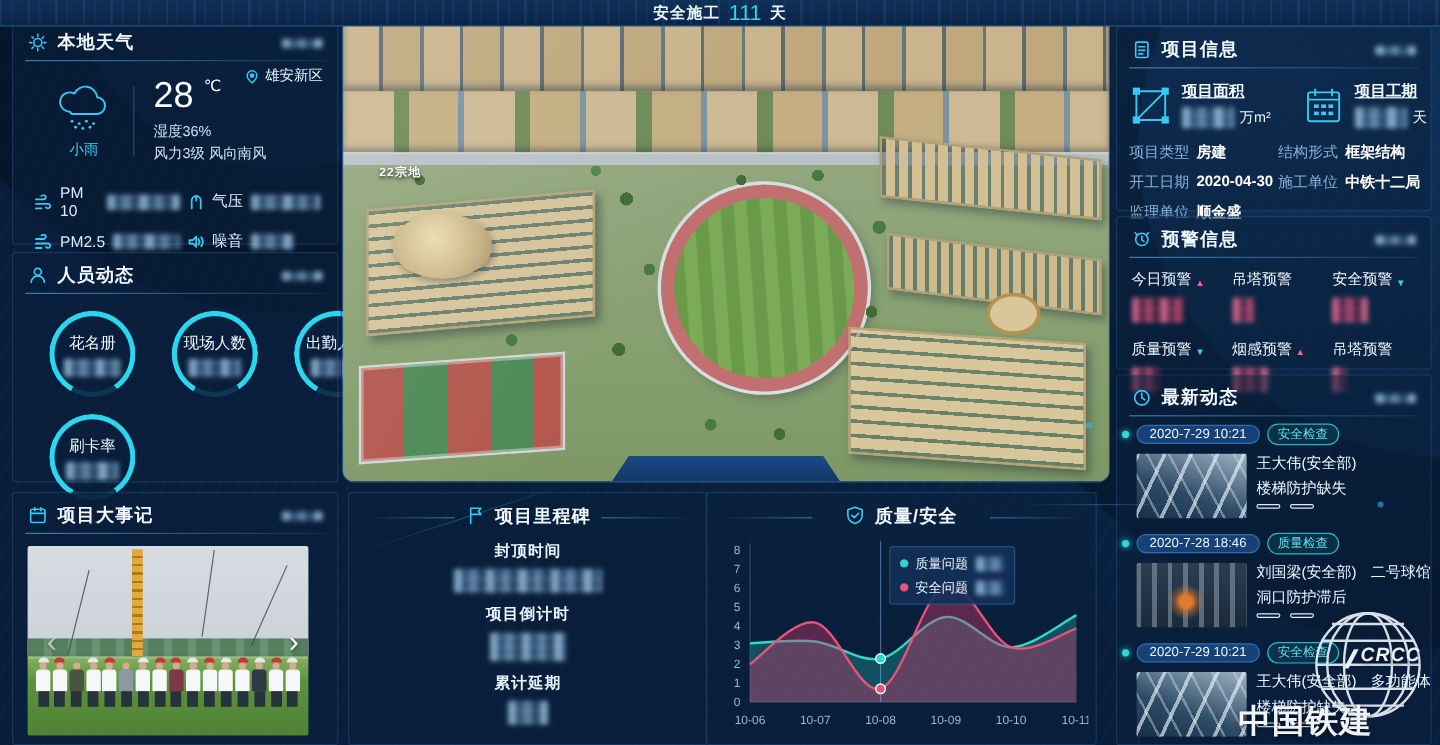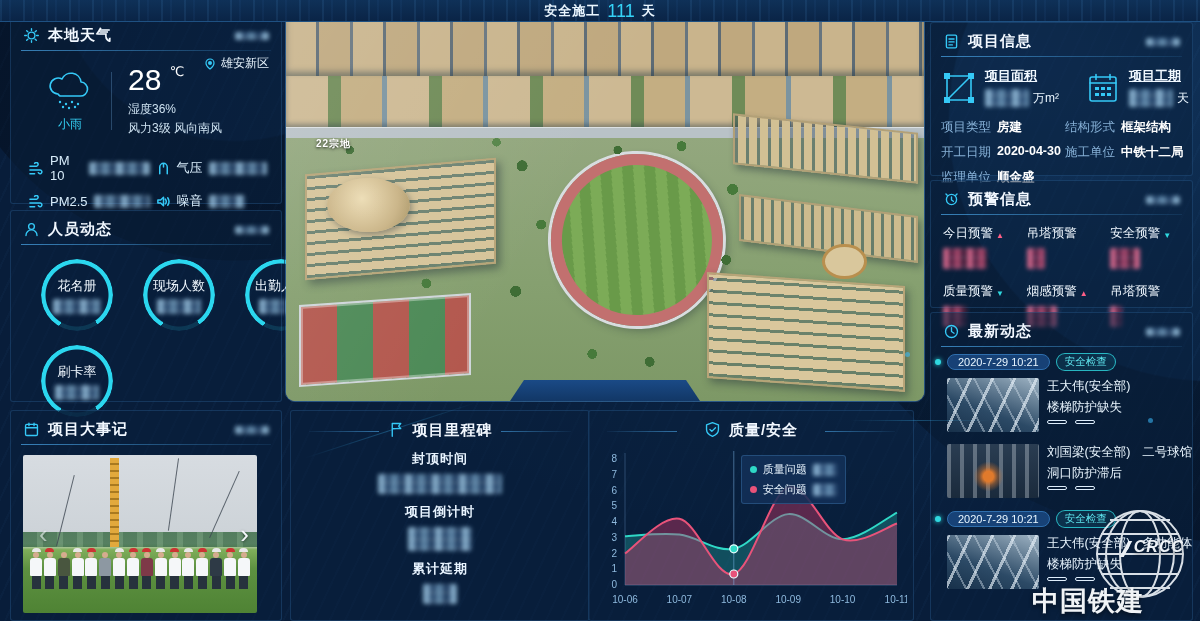--- a/index.html
+++ b/index.html
@@ -753,20 +753,25 @@
               <div class="fe-issue">楼梯防护缺失</div>
               <div class="fe-tags">
 
               <span class="tag"></span>
                 <span class="tag"></span>
               </div>
             </div>
           </div>
         </div>
         <div class="feed-entry">
+          <div class="fe-head">
+            <span class="fe-dot"></span>
+            <span class="fe-date">2020-7-28 18:46</span>
+            <span class="fe-type">质量检查</span>
+          </div>
           <div class="fe-body">
             <div class="fe-photo"></div>
             <div class="fe-text">
               <div class="fe-line1">
                 <span>刘国梁(安全部)</span>
                 <span class="fe-loc">二号球馆</span>
               </div>
               <div class="fe-issue">洞口防护滞后</div>
               <div class="fe-tags">
 

